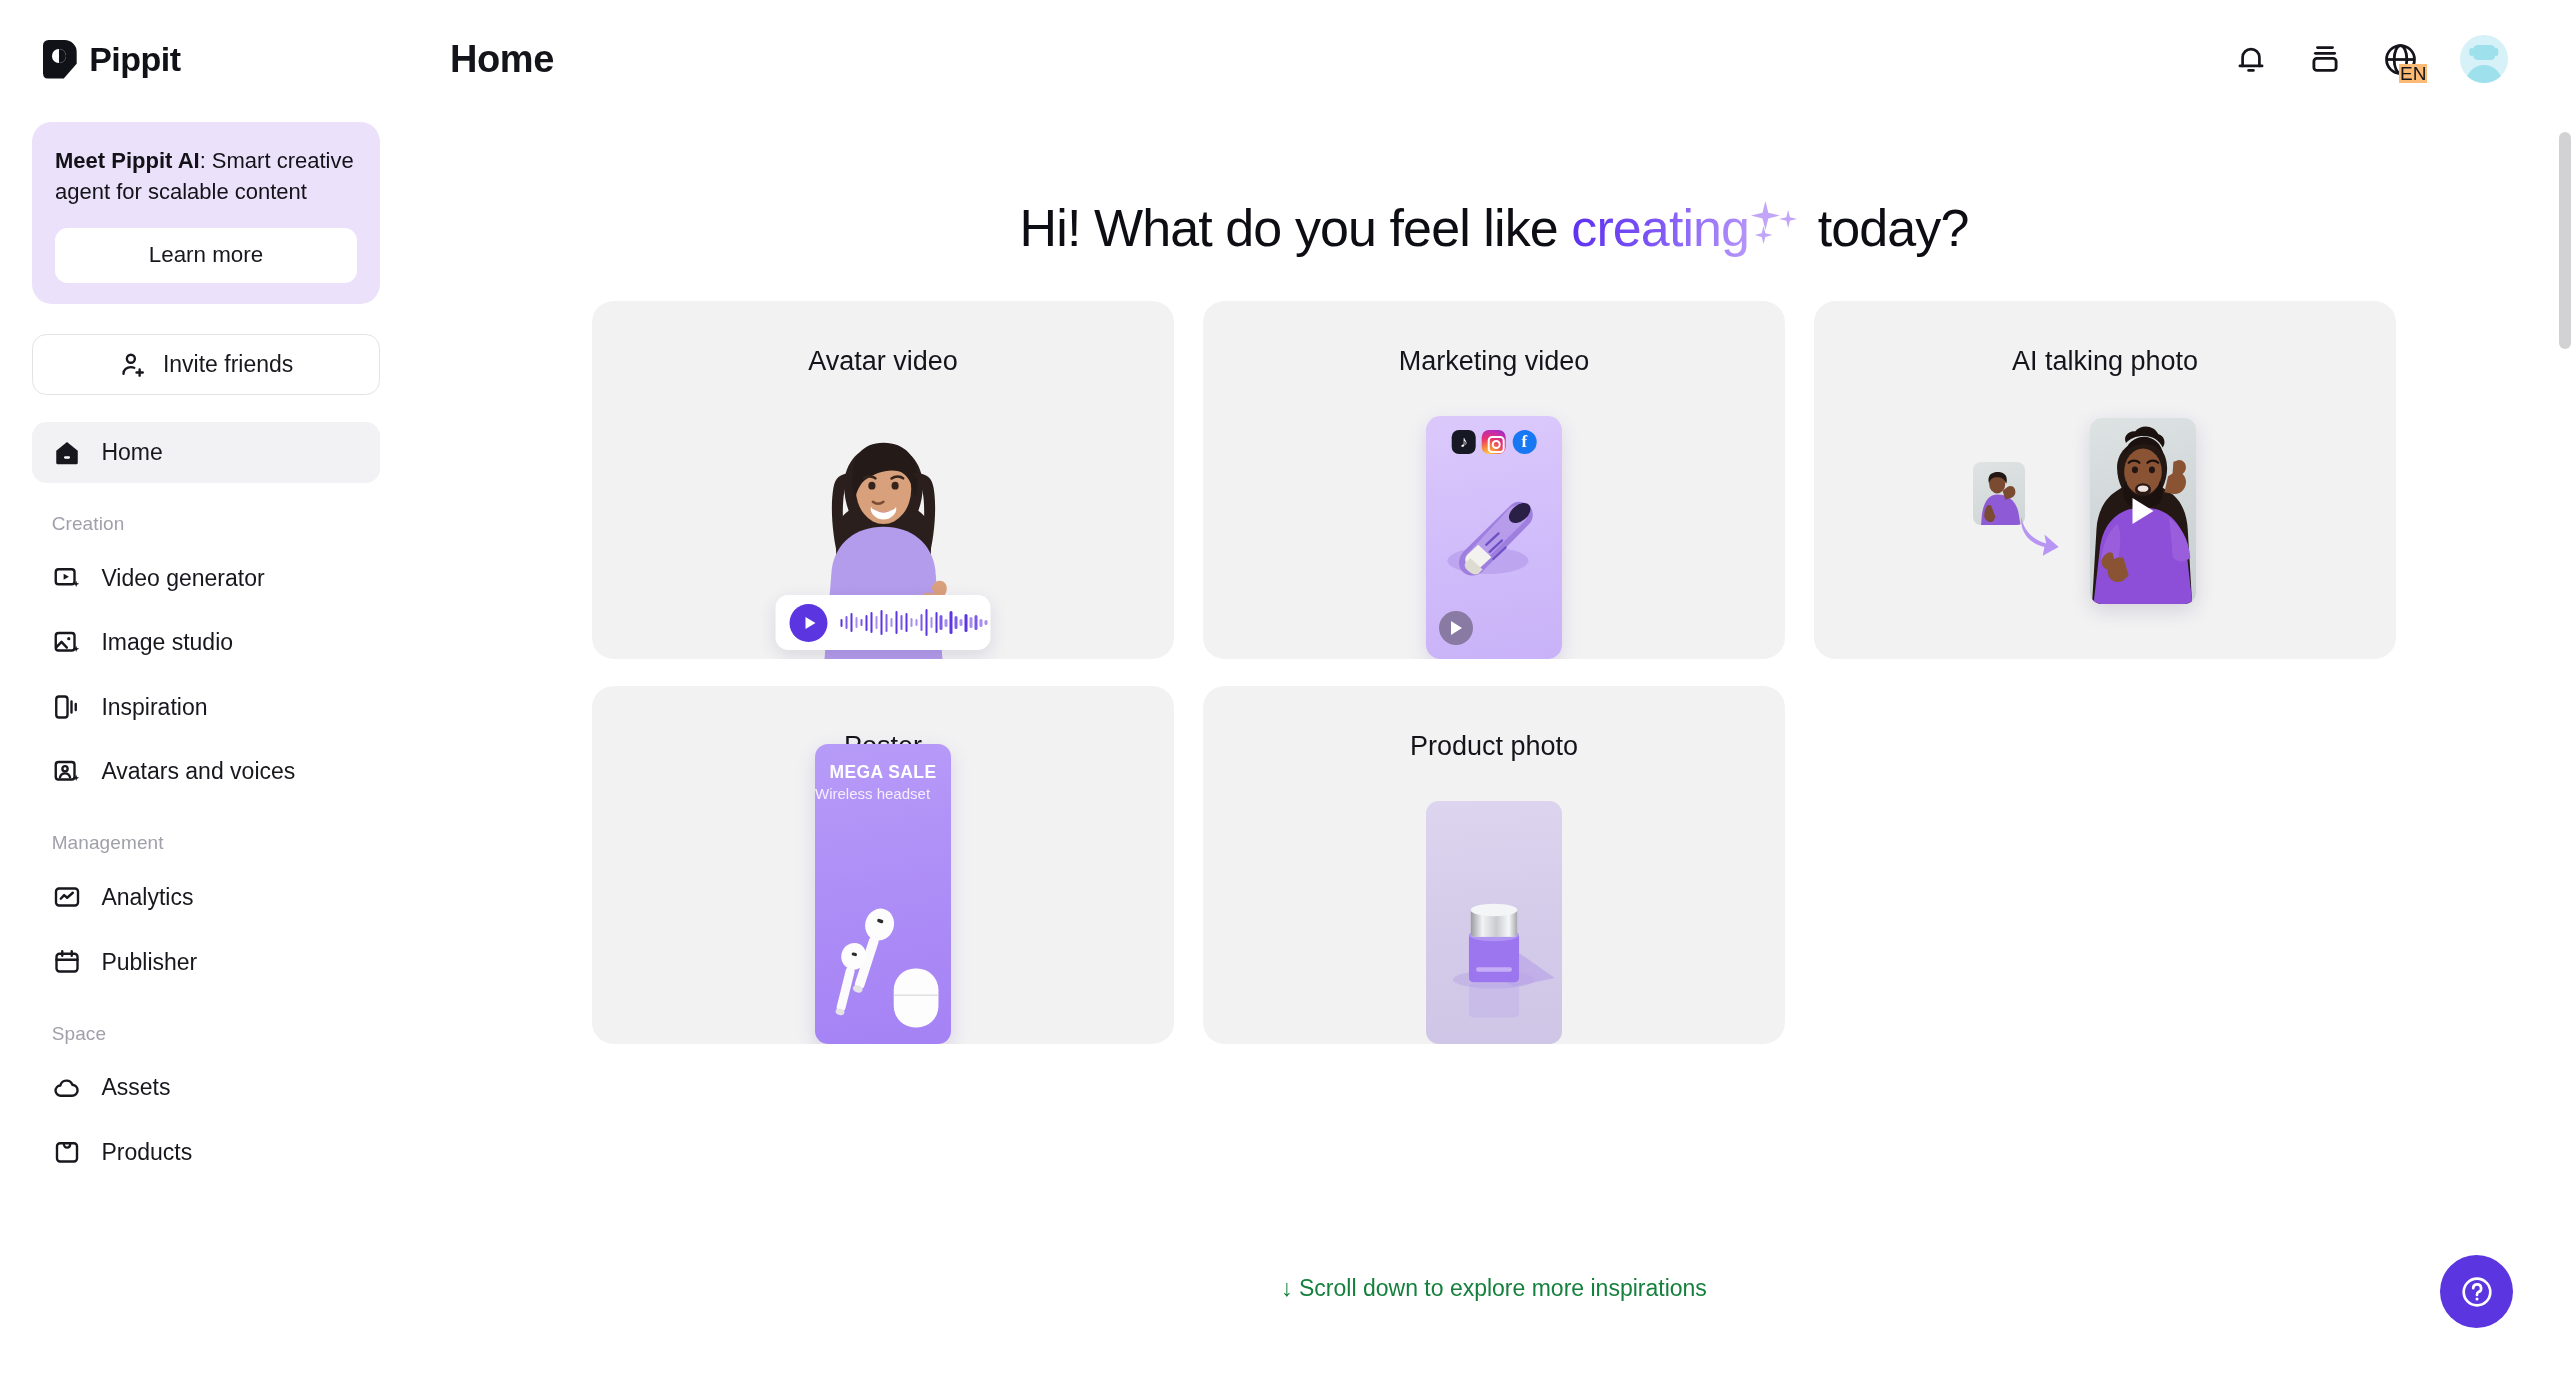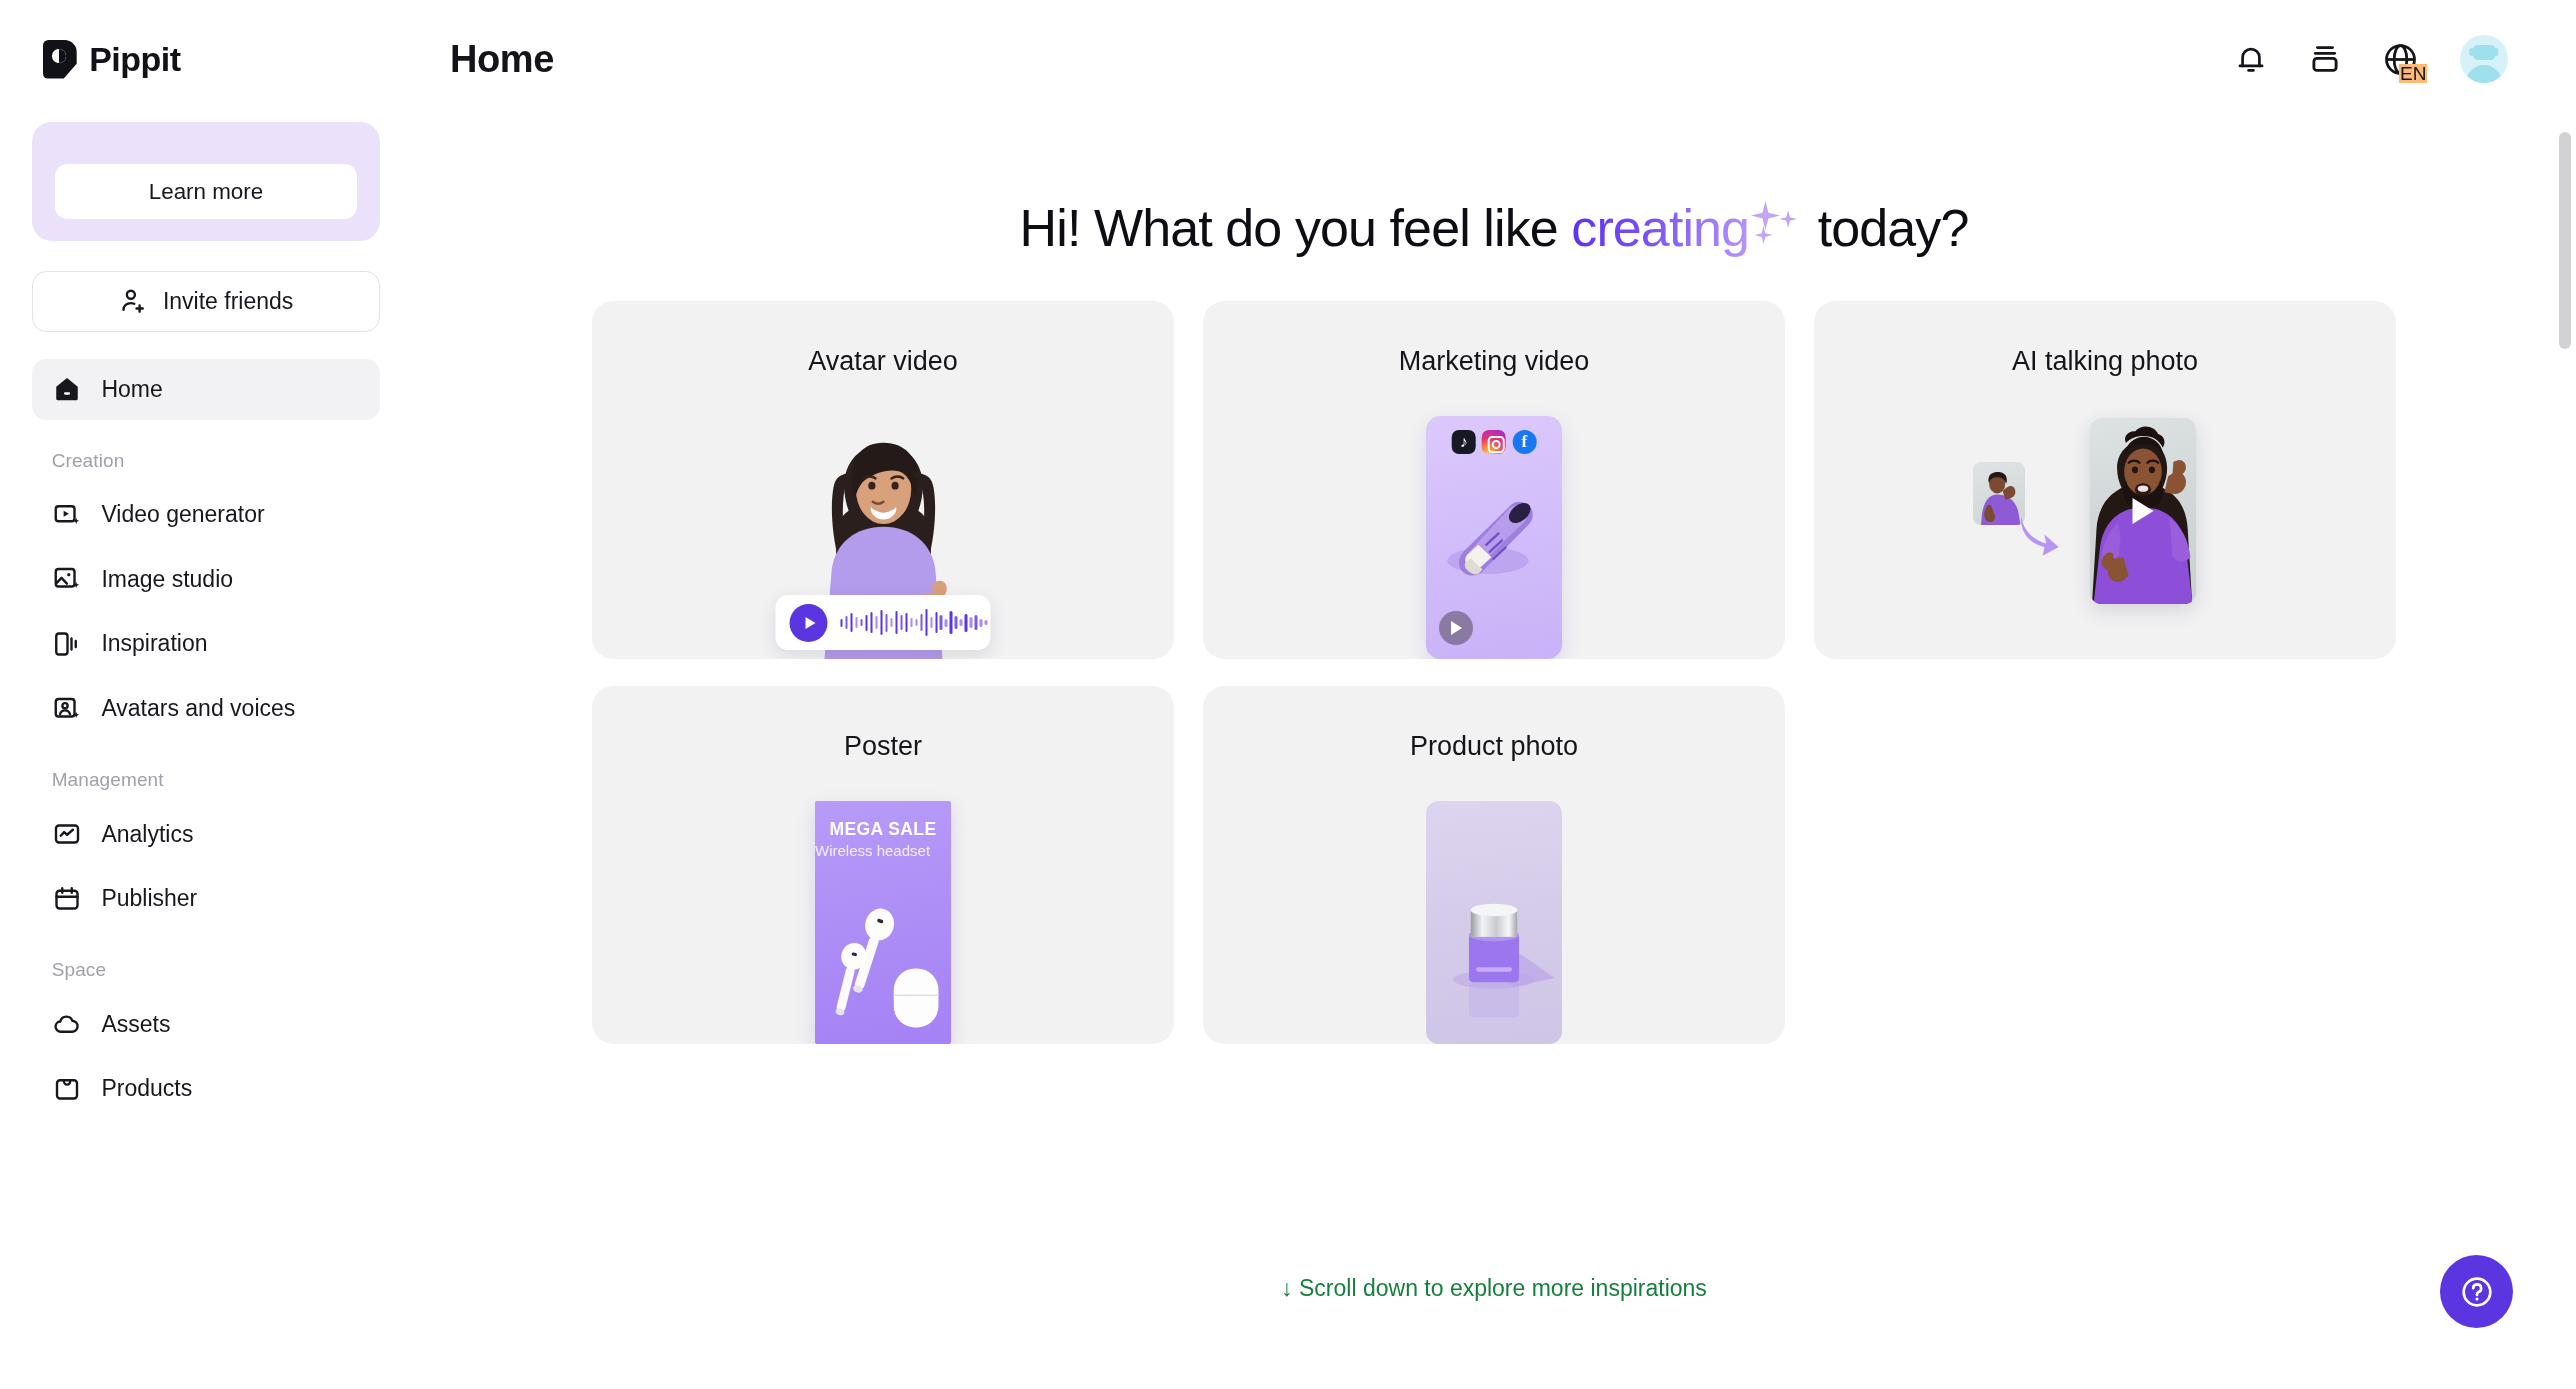--- a/index.html
+++ b/index.html
@@ -209,21 +209,21 @@
   }
   .ai-arrow { position: absolute; left: 54px; top: 106px; width: 48px; height: 43px; z-index: 4; }
   .ai-playtri {
     position: absolute; left: 50%; top: 50%; transform: translate(-50%,-50%);
     border-left: 21.5px solid #fff; border-top: 13.4px solid transparent; border-bottom: 13.4px solid transparent;
     z-index: 5;
   }
 
   
   .po-card {
-    width: 136px; height: 243px; border-radius: 2px;
+    width: 136px; height: 300px; border-radius: 13px;
     background: linear-gradient(170deg,#b79bf8 0%,#ab8bf6 60%,#a582f5 100%);
     position: relative; overflow: hidden; box-shadow: 0 7.2px 19.7px rgba(80,50,140,.15); margin-top: 48px;
   }
   .po-h1 { position:absolute; top: 18px; left:0; right:0; text-align:center;
     color:#fff; font-size: 17.5px; font-weight:700; letter-spacing:0.4px; }
   .po-h2 { position:absolute; top: 41px; left:0; right:0; text-align:left;
     color:#f4eefe; font-size: 15px; font-weight:400; }
 
   
   .pp-card {
@@ -257,20 +257,23 @@
 
     <div class="logo-row">
       <span class="logo-mark">
         <span class="body"></span>
           <span class="eye"></span>
       </span>
       <span class="logo-text">Pippit</span>
     </div>
 
     <div class="promo">
+      <div class="promo-text">
+        <b>Meet Pippit AI</b><span>: Smart creative agent for scalable content</span>
+      </div>
       <button class="promo-btn">Learn more</button>
     </div>
 
     <button class="invite-btn">
       <svg class="nav-ico" viewBox="0 0 24 24" fill="none" stroke="#17171d" stroke-width="1.9" stroke-linecap="round" stroke-linejoin="round">
         <circle cx="9.5" cy="7" r="3.2"></circle>
         <path d="M3.6 19c0-3.1 2.6-5.3 5.9-5.3 1 0 1.9.2 2.7.5"></path>
         <path d="M16.5 15.5v5M14 18h5"></path>
       </svg>
       <span>Invite friends</span>

